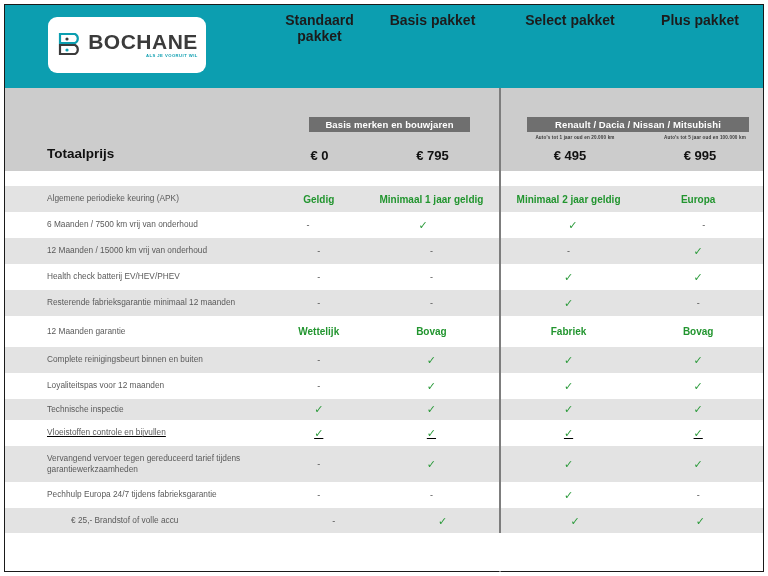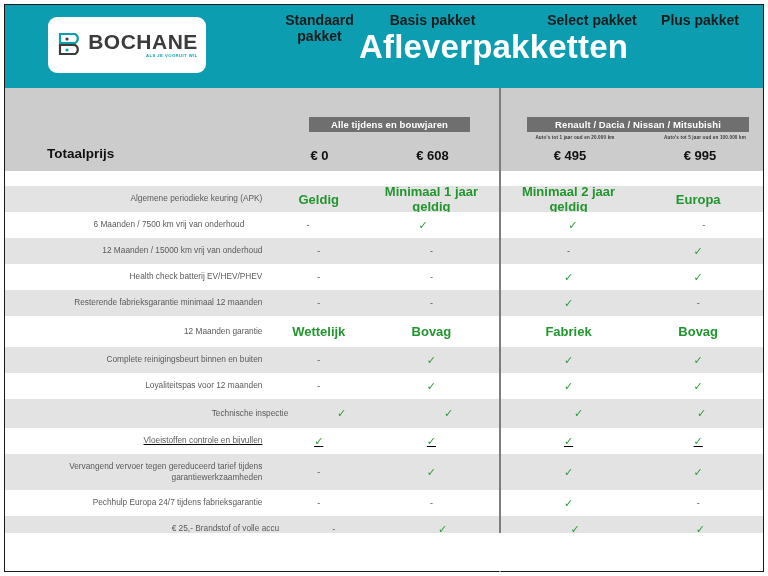--- a/index.html
+++ b/index.html
@@ -89,21 +89,21 @@
   .col-title {
     position: absolute;
     top: 12px;
     font-size: 14px;
     font-weight: bold;
     color: #1c1c1c;
     text-align: center;
   }
   .ct-standaard { left: 263px; width: 113px; }
   .ct-basis     { left: 376px; width: 113px; }
-  .ct-select    { left: 527px; width: 130px; }
+  .ct-select    { left: 505px; width: 130px; }
   .ct-plus      { left: 635px; width: 130px; }
 
   .grey-bar {
     position: absolute;
     height: 15px;
     background: #6f6f6f;
     color: #ffffff;
     font-size: 9.5px;
     font-weight: bold;
     display: flex;
@@ -169,38 +169,37 @@
   }
   .row.odd  { background: #e3e3e3; }
   .row.even { background: #ffffff; }
 
   .cell-label {
     width: 258px;
     padding-left: 42px;
     font-size: 8.3px;
     color: #5a5a5a;
     line-height: 1.35;
-    text-align: right;
   }
   .cell-val {
     text-align: center;
     font-size: 9px;
     color: #4a4a4a;
   }
   .cv-standaard { width: 113px; }
   .cv-basis     { width: 113px; }
   .cv-gap       { width: 16px; }
   .cv-select    { width: 130px; }
   .cv-plus      { width: 130px; }
 
   .check { color: #2a9a3a; font-size: 11px; }
   .dash  { color: #4a4a4a; font-size: 9px; }
   .green-text {
     color: #22952f;
-    font-size: 13px;
+    font-size: 10px;
     font-weight: bold;
   }
 
   
   .divider {
     position: absolute;
     left: 499px; top: 88px;
     width: 1.6px;
     height: 484px;
     background: #7d7d7d;
@@ -229,39 +228,38 @@
           <path d="M4 15 H19 A5 5 0 0 1 19 24 H4 Z" fill="none" stroke="#3b3b3b" stroke-width="2.2"></path>
           <circle cx="11" cy="9" r="1.6" fill="#3b3b3b"></circle>
           <circle cx="11" cy="20" r="1.6" fill="#0c9eb0"></circle>
         </svg>
       </span>
       <span class="logo-text-wrap">
         <span class="logo-word">BOCHANE</span>
         <span class="logo-tag">ALS JE VOORUIT WIL</span>
       </span>
     </div>
-    <div class="banner-title">Afleverpakketten</div>
   </div>
 
   <div class="head-band"></div>
 
   <div class="col-title ct-standaard">Standaard pakket</div>
   <div class="col-title ct-basis">Basis pakket</div>
   <div class="col-title ct-select">Select pakket</div>
   <div class="col-title ct-plus">Plus pakket</div>
 
-  <div class="grey-bar gb-left">Alle tijdens en bouwjaren</div>
+  <div class="grey-bar gb-left">Basis merken en bouwjaren</div>
   <div class="grey-bar gb-right">Renault / Dacia / Nissan / Mitsubishi</div>
 
   <div class="fineprint fp-select">Auto's tot 1 jaar oud en 20.000 km</div>
   <div class="fineprint fp-plus">Auto's tot 5 jaar oud en 100.000 km</div>
 
   <div class="totaalprijs-label">Totaalprijs</div>
   <div class="price pr-standaard">€ 0</div>
-  <div class="price pr-basis">€ 608</div>
+  <div class="price pr-basis">€ 795</div>
   <div class="price pr-select">€ 495</div>
   <div class="price pr-plus">€ 995</div>
 
   <div class="head-gap"></div>
 
   <div class="rows" id="rows-container">
       <div class="row odd" style="height: 26px;">
         <div class="cell-label">Algemene periodieke keuring (APK)</div>
         <div class="cell-val cv-standaard"><span class="green-text">Geldig</span></div>
         <div class="cell-val cv-basis"><span class="green-text">Minimaal 1 jaar geldig</span></div>
@@ -318,21 +316,21 @@
         <div class="cell-val cv-plus"><span class="check">✓</span></div>
       </div>
       <div class="row even" style="height: 26px;">
         <div class="cell-label">Loyaliteitspas voor 12 maanden</div>
         <div class="cell-val cv-standaard"><span class="dash">-</span></div>
         <div class="cell-val cv-basis"><span class="check">✓</span></div>
         <div class="cell-val cv-gap"></div>
         <div class="cell-val cv-select"><span class="check">✓</span></div>
         <div class="cell-val cv-plus"><span class="check">✓</span></div>
       </div>
-      <div class="row odd" style="height: 29px; padding-left: 37px;">
+      <div class="row odd" style="height: 21px;">
         <div class="cell-label">Technische inspectie</div>
         <div class="cell-val cv-standaard"><span class="check">✓</span></div>
         <div class="cell-val cv-basis"><span class="check">✓</span></div>
         <div class="cell-val cv-gap"></div>
         <div class="cell-val cv-select"><span class="check">✓</span></div>
         <div class="cell-val cv-plus"><span class="check">✓</span></div>
       </div>
       <div class="row even" style="height: 26px; text-decoration: underline;">
         <div class="cell-label">Vloeistoffen controle en bijvullen</div>
         <div class="cell-val cv-standaard"><span class="check">✓</span></div>

